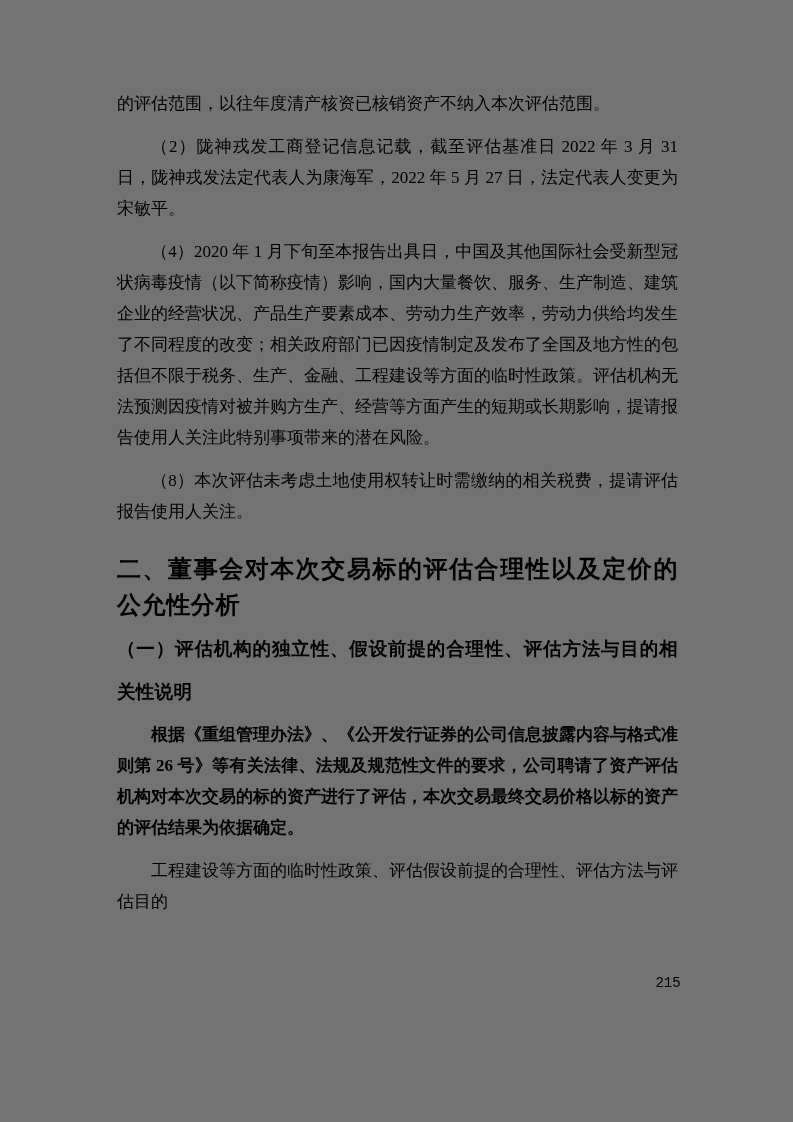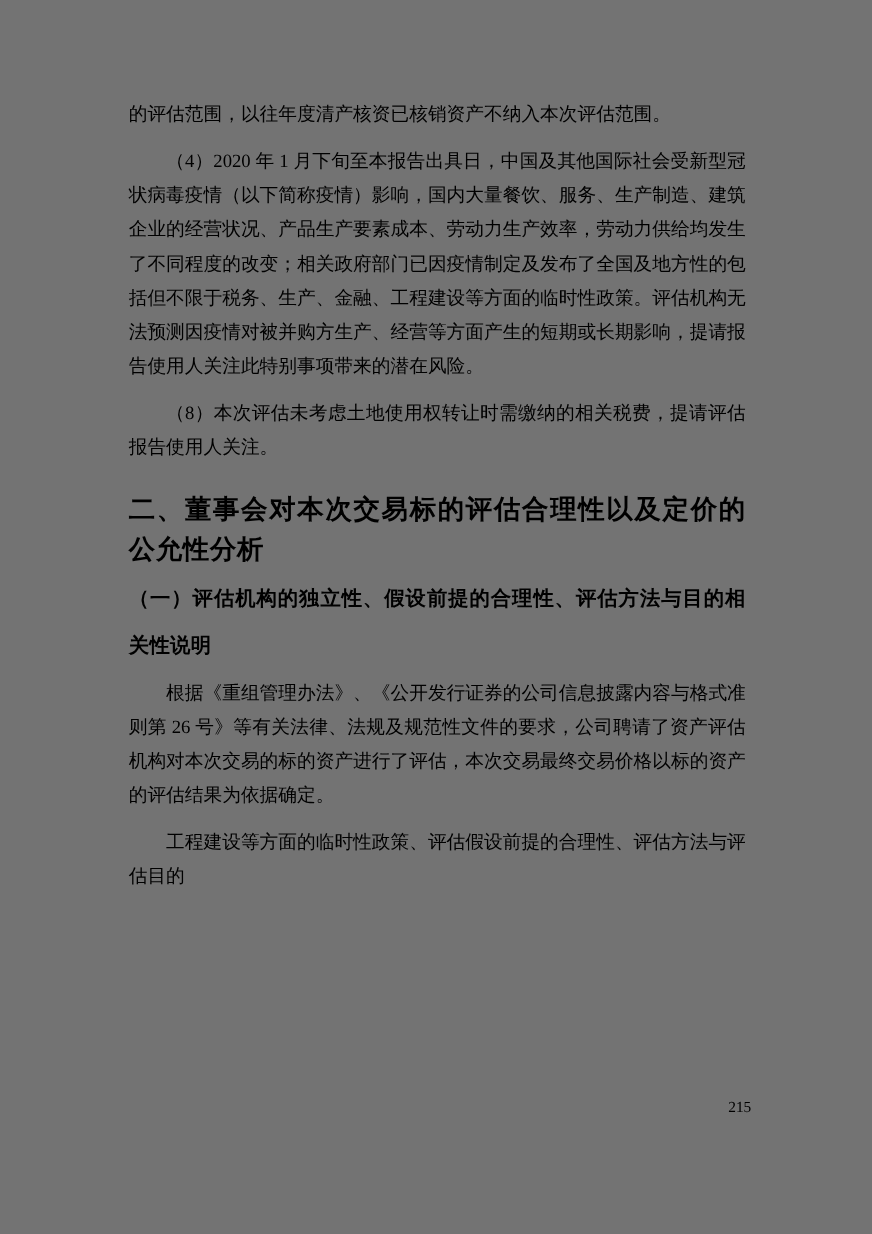--- a/index.html
+++ b/index.html
@@ -47,40 +47,42 @@
     font-family: "Liberation Sans", "DejaVu Sans", sans-serif;
     font-weight: bold;
     font-size: 18.5px;
     letter-spacing: 0.3px;
     line-height: 43px;
     margin: 4px 0 0 0;
     text-align: justify;
   }
   .after-h2 {
     margin-top: 6px;
+    font-weight: bold;
   }
   .page-number {
     position: absolute;
     left: 653px;
-    top: 998px;
+    top: 973px;
     width: 30px;
     font-size: 14px;
     line-height: 20px;
-    text-align: right;
-    font-family: Liberation Serif, serif;
+    text-align: center;
+    font-family: Liberation Mono, monospace;
   }
 </style>
 </head>
 <body>
 
 <div class="page">
   <div class="content">
 
     <p class="body-para first">的评估范围，以往年度清产核资已核销资产不纳入本次评估范围。</p>
 
+    <p class="body-para indent">（2）陇神戎发工商登记信息记载，截至评估基准日 2022 年 3 月 31 日，陇神戎发法定代表人为康海军，2022 年 5 月 27 日，法定代表人变更为宋敏平。</p>
 
 
     <p class="body-para indent">（4）2020 年 1 月下旬至本报告出具日，中国及其他国际社会受新型冠状病毒疫情（以下简称疫情）影响，国内大量餐饮、服务、生产制造、建筑企业的经营状况、产品生产要素成本、劳动力生产效率，劳动力供给均发生了不同程度的改变；相关政府部门已因疫情制定及发布了全国及地方性的包括但不限于税务、生产、金融、工程建设等方面的临时性政策。评估机构无法预测因疫情对被并购方生产、经营等方面产生的短期或长期影响，提请报告使用人关注此特别事项带来的潜在风险。</p>
 
 
     <p class="body-para indent">（8）本次评估未考虑土地使用权转让时需缴纳的相关税费，提请评估报告使用人关注。</p>
 
     <h1 class="h1">二、董事会对本次交易标的评估合理性以及定价的公允性分析</h1>
 
     <h2 class="h2">（一）评估机构的独立性、假设前提的合理性、评估方法与目的相关性说明</h2>

